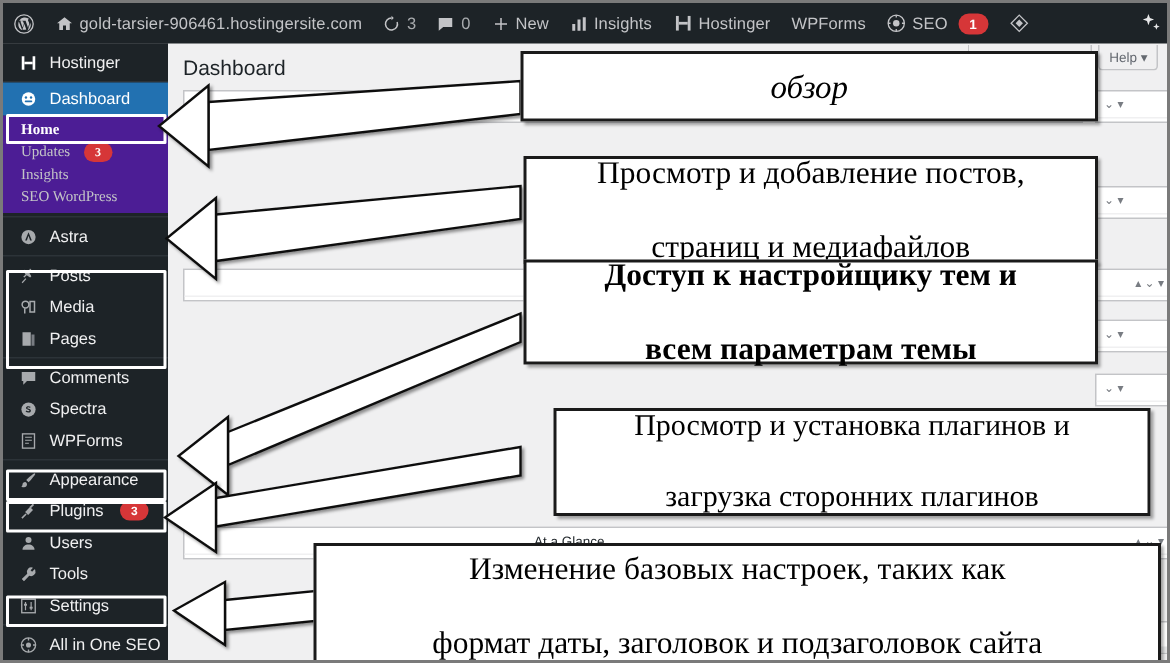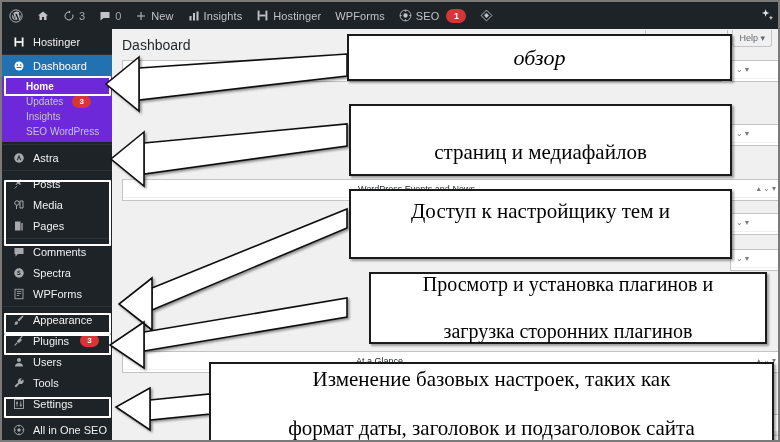--- a/index.html
+++ b/index.html
@@ -55,21 +55,21 @@
   .menu-item.hostinger{height:25px;background:#1d2327;border-bottom:1px solid #2c3338;}
   .menu-item.active{
     background:#2271b1;color:#fff;height:22px;
   }
   .menu-item.active .mi-ico{color:#fff;}
   .menu-item.active::after{
     content:"";position:absolute;right:-7px;top:50%;transform:translateY(-50%);
     border-top:6px solid transparent;border-bottom:6px solid transparent;
     border-left:7px solid #f0f0f1;
   }
-  .submenu{background:#6d28d9;padding:2px 0 3px 12px;}
+  .submenu{background:#4c1d95;padding:2px 0 3px 0;font-family:Liberation Serif, serif;}
   .sub-item{
     display:flex;align-items:center;gap:5px;
     height:15px;padding-left:12px;color:#c3c4c7;font-size:10px;white-space:nowrap;
   }
   .sub-item.current{color:#fff;font-weight:bold;}
   .sep{height:1px;background:#2c3338;margin:2px 0;}
   .badge{
     display:inline-flex;align-items:center;justify-content:center;
     min-width:13px;height:13px;border-radius:7px;background:#d63638;color:#fff;
     font-size:8px;font-weight:bold;padding:0 3px;margin-left:4px;
@@ -138,20 +138,21 @@
             <path d="M5.5 12c0-1 .2-2 .6-2.8L10 19.2A7.3 7.3 0 0 1 5.5 12zm6.5 6.6c-.6 0-1.2-.1-1.8-.3l2.2-6.3 2.2 6.2a7.4 7.4 0 0 1-2.6.4zm1-9.7c.4 0 .8-.1.8-.1.4 0 .3-.6 0-.6 0 0-1.1.1-1.8.1-.7 0-1.8-.1-1.8-.1-.4 0-.4.6 0 .6 0 0 .4 0 .7.1l1 2.8-1.5 4.4-2.5-7.2c.4 0 .8-.1.8-.1.4 0 .3-.6 0-.6 0 0-1.1.1-1.8.1h-.4A7.4 7.4 0 0 1 18 6.4h-.2c-.7 0-1.2.6-1.2 1.3 0 .6.3 1.1.7 1.7.3.5.6 1.1.6 2 0 .6-.2 1.4-.6 2.4l-.7 2.4-2.6-7.3zm5.8 1.1a7.4 7.4 0 0 1-2.8 9.9l2.3-6.6c.4-1.1.6-2 .6-2.8 0-.2 0-.4-.1-.5z" fill="#c3c4c7"></path>
           </svg>
       </span>
     </div>
     <div class="ab-item">
       <span class="ico">
         <svg width="12" height="12" viewBox="0 0 24 24">
             <path d="M12 3L2 11h3v9h5v-6h4v6h5v-9h3z" fill="#c3c4c7"></path>
           </svg>
       </span>
+      <span class="lbl">gold-tarsier-906461.hostingersite.com</span>
     </div>
     <div class="ab-item">
       <span class="ico">
         <svg width="12" height="12" viewBox="0 0 24 24">
             <path d="M12 4a8 8 0 1 0 7.5 5.3" fill="none" stroke="#c3c4c7" stroke-width="2"></path>
             <path d="M12 1v6l3-3z" fill="#c3c4c7"></path>
           </svg>
       </span>
       <span class="ab-count">3</span>
     </div>
@@ -508,28 +509,29 @@
       <path d="M148,386 L114,405 L148,428 Z" fill="#ffffff" stroke="#111" stroke-width="1.6"></path>
     </g>
   </svg>
 
   <div class="callout" id="callout-home" style="left:345px;top:32px;width:385px;height:47px;font-size:22px;">
     <span><i>обзор</i></span>
   </div>
 
   <div class="callout" id="callout-content" style="left:347px;top:102px;width:383px;height:72px;font-size:21px;">
     <span>
-      <br>
+      <span>Просмотр и добавление постов,</span><br>
       <span>страниц и медиафайлов</span>
     </span>
   </div>
 
-  <div class="callout" id="callout-appearance" style="left:347px;top:187px;width:383px;height:70px;font-size:21px;">
+  <div class="callout" id="callout-appearance" style="left:347px;top:171px;width:383px;height:70px;font-size:21px;font-weight:bold;">
     <span>
       <span>Доступ к настройщику тем и</span><br>
+      <span>всем параметрам темы</span>
     </span>
   </div>
 
   <div class="callout" id="callout-plugins" style="left:347px;top:270px;width:398px;height:72px;font-size:20px;margin-left:20px;">
     <span>
       <span>Просмотр и установка плагинов и</span><br>
       <span>загрузка сторонних плагинов</span>
     </span>
   </div>
 

